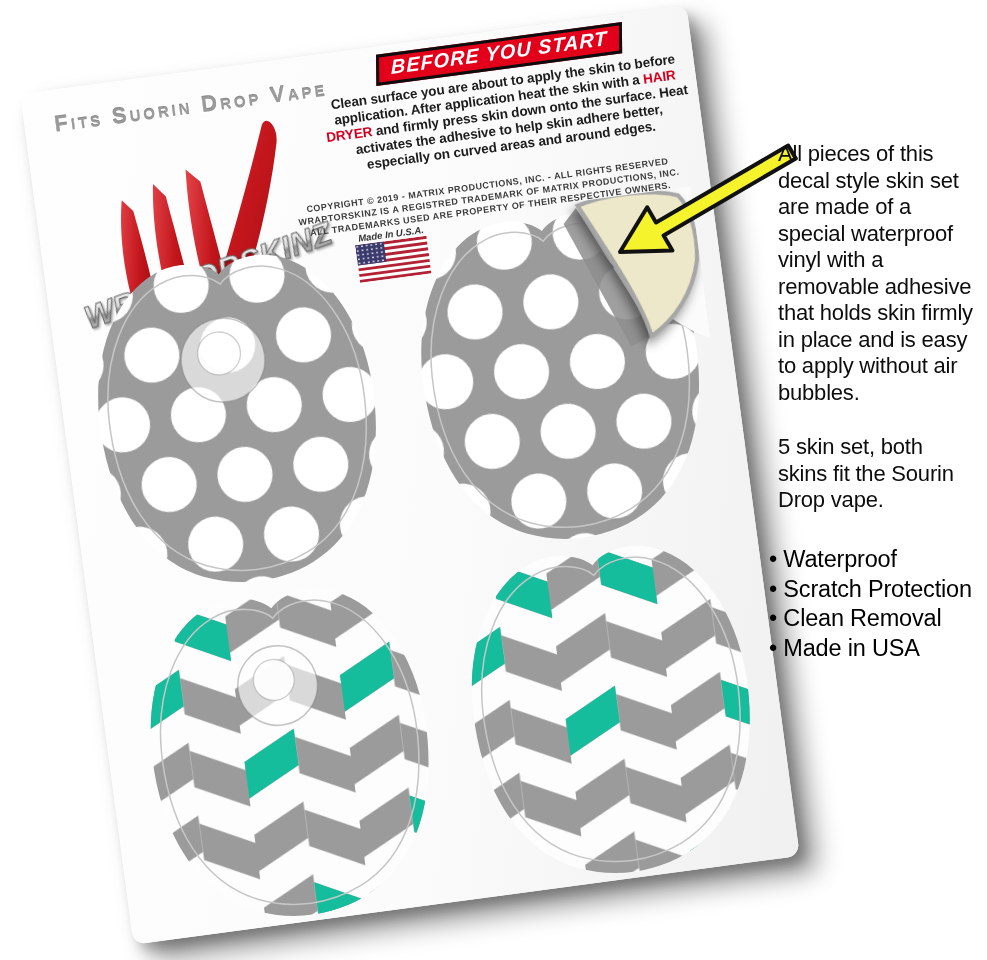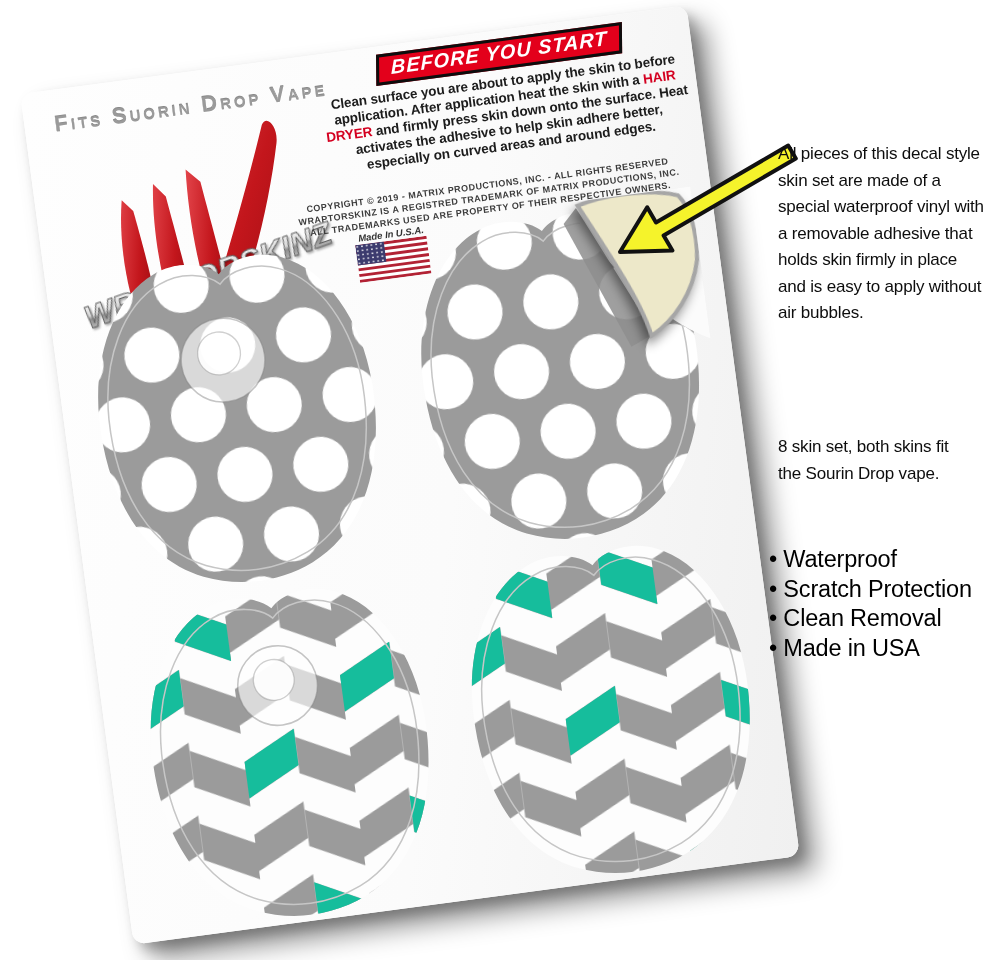--- a/index.html
+++ b/index.html
@@ -52,21 +52,21 @@
   .chev-teal{fill:var(--pattern-teal,#16BD9C);}
   .peel-reveal{fill:#fbfbfb;}
   .peel-under{fill:#8e8e8e;opacity:.85;}
   .peel-flap{fill:var(--peel-cream,#EDE8C9);stroke:#a6a6a6;stroke-width:4;
              filter:drop-shadow(-4px 6px 5px rgba(0,0,0,.45));}
 
   
   .arrow{position:absolute;left:608px;top:140px;width:190px;height:132px;}
   .arrow polygon{fill:var(--arrow-yellow,#F5F32B);stroke:#111;stroke-width:4;stroke-linejoin:round;}
 
-  .note{position:absolute;color:#0d0d0d;font-size:17px;line-height:26.5px;
+  .note{position:absolute;color:#0d0d0d;font-size:22px;line-height:26.5px;
         letter-spacing:-.2px;}
   .p1{left:778px;top:141px;width:206px;}
   .p2{left:778px;top:434px;width:198px;}
   .features{position:absolute;left:769px;top:545px;width:220px;font-size:23.5px;
             line-height:29.5px;color:#000;letter-spacing:-.2px;}
   .feature::before{content:"• ";}
 </style>
 </head>
 <body>
 
@@ -234,21 +234,21 @@
     </svg>
   </div>
 
   
   <svg class="arrow" viewBox="0 0 190 132">
     <polygon points="12,112 39.2,67.3 48,82.4 180.2,5.5 187.8,18.5 55.6,95.4 64.4,110.5"></polygon>
   </svg>
 
   <div class="note p1">All pieces of this decal style  skin set are made of a special waterproof vinyl with a removable adhesive that holds skin firmly in place and is easy to apply without air bubbles.</div>
 
-  <div class="note p2">8 skin set, both skins fit the Sourin Drop vape.</div>
+  <div class="note p2">5 skin set, both skins fit the Sourin Drop vape.</div>
 
   <div class="features">
     <div class="feature">Waterproof</div>
     <div class="feature">Scratch Protection</div>
     <div class="feature">Clean Removal</div>
     <div class="feature">Made in USA</div>
   </div>
 
 </div>
 

